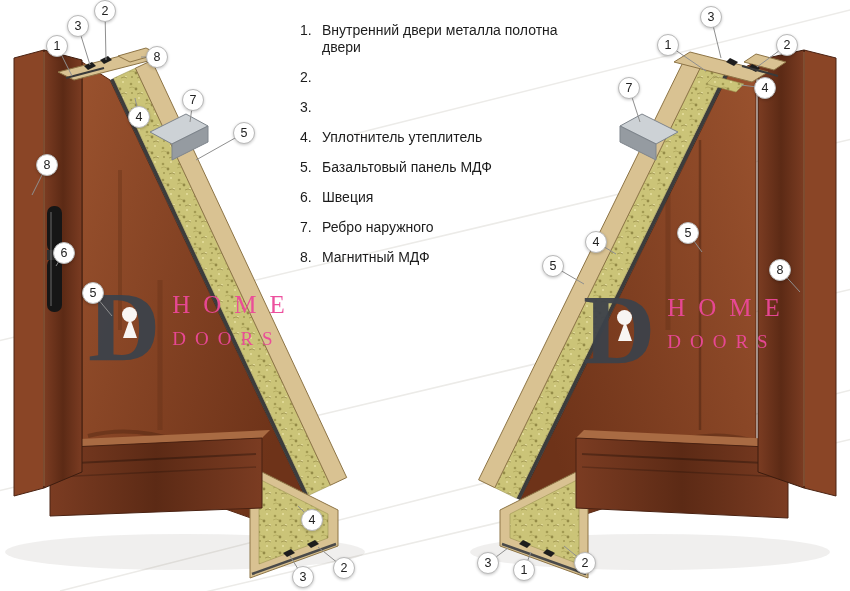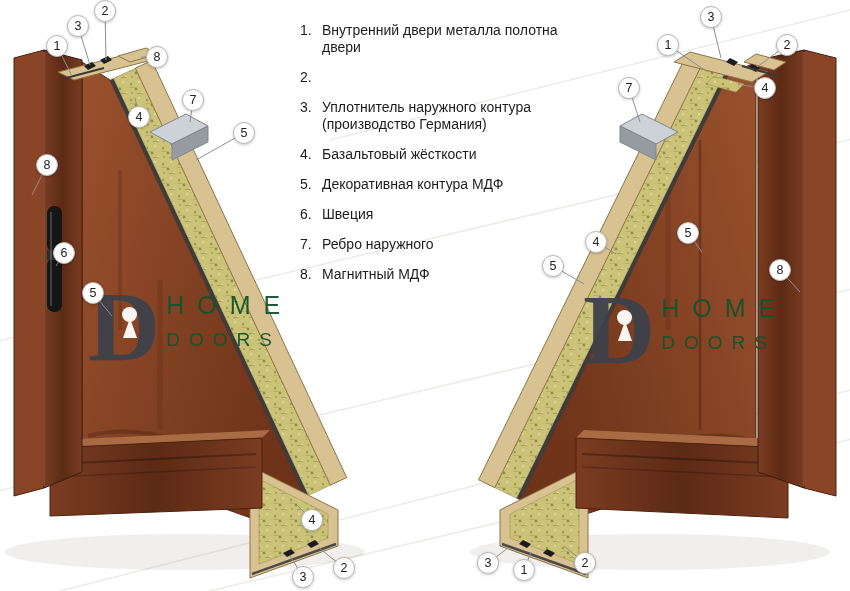--- a/index.html
+++ b/index.html
@@ -19,21 +19,21 @@
            box-shadow:0 1px 3px rgba(0,0,0,.22);display:flex;align-items:center;justify-content:center;
            font-size:12.5px;color:#222}
   
   .watermark{position:absolute;display:flex;align-items:flex-start;opacity:.95}
   .wm-left{left:88px;top:281px}
   .wm-right{left:583px;top:284px}
   .wm-d{position:relative;font-family:"Liberation Serif",serif;font-weight:700;font-size:100px;line-height:92px;color:#3d424a}
   .wm-keyhole{position:absolute;left:34px;top:26px;width:15px;height:15px;border-radius:50%;background:#fff}
   .wm-keyhole::after{content:"";position:absolute;left:0.5px;top:11px;width:0;height:0;
     border-left:7px solid transparent;border-right:7px solid transparent;border-bottom:20px solid #fff}
-  .wm-text{display:flex;flex-direction:column;margin-left:6px;margin-top:10px;font-family:Liberation Sans, sans-serif;color:#14532d}
+  .wm-text{display:flex;flex-direction:column;margin-left:12px;margin-top:10px;font-family:Liberation Serif, serif;color:#ec4899}
   .wm-line1{font-size:25px;letter-spacing:13px;white-space:nowrap}
   .wm-line2{font-size:19px;letter-spacing:9px;margin-top:9px;white-space:nowrap}
 </style>
 </head>
 <body>
 
 <svg class="scene" width="850" height="591" viewBox="0 0 850 591">
   <defs>
     <pattern id="wool" width="16" height="16" patternUnits="userSpaceOnUse">
       <rect width="16" height="16" fill="#cbc478"></rect>
@@ -192,32 +192,30 @@
     <span class="legend-num">1.</span>
     <span class="legend-text">Внутренний двери металла полотна двери</span>
   </div>
 
   <div class="legend-item">
     <span class="legend-num">2.</span>
   </div>
 
   <div class="legend-item">
     <span class="legend-num">3.</span>
-    <span class="legend-text">Уплотнитель наружного контура
-(производство Германия)</span>
   </div>
 
   <div class="legend-item">
     <span class="legend-num">4.</span>
-    <span class="legend-text">Базальтовый жёсткости</span>
+    <span class="legend-text">Уплотнитель утеплитель</span>
   </div>
 
   <div class="legend-item">
     <span class="legend-num">5.</span>
-    <span class="legend-text">Декоративная контура МДФ</span>
+    <span class="legend-text">Базальтовый панель МДФ</span>
   </div>
 
   <div class="legend-item">
     <span class="legend-num">6.</span>
     <span class="legend-text">Швеция</span>
   </div>
 
   <div class="legend-item">
     <span class="legend-num">7.</span>
     <span class="legend-text">Ребро наружного</span>

